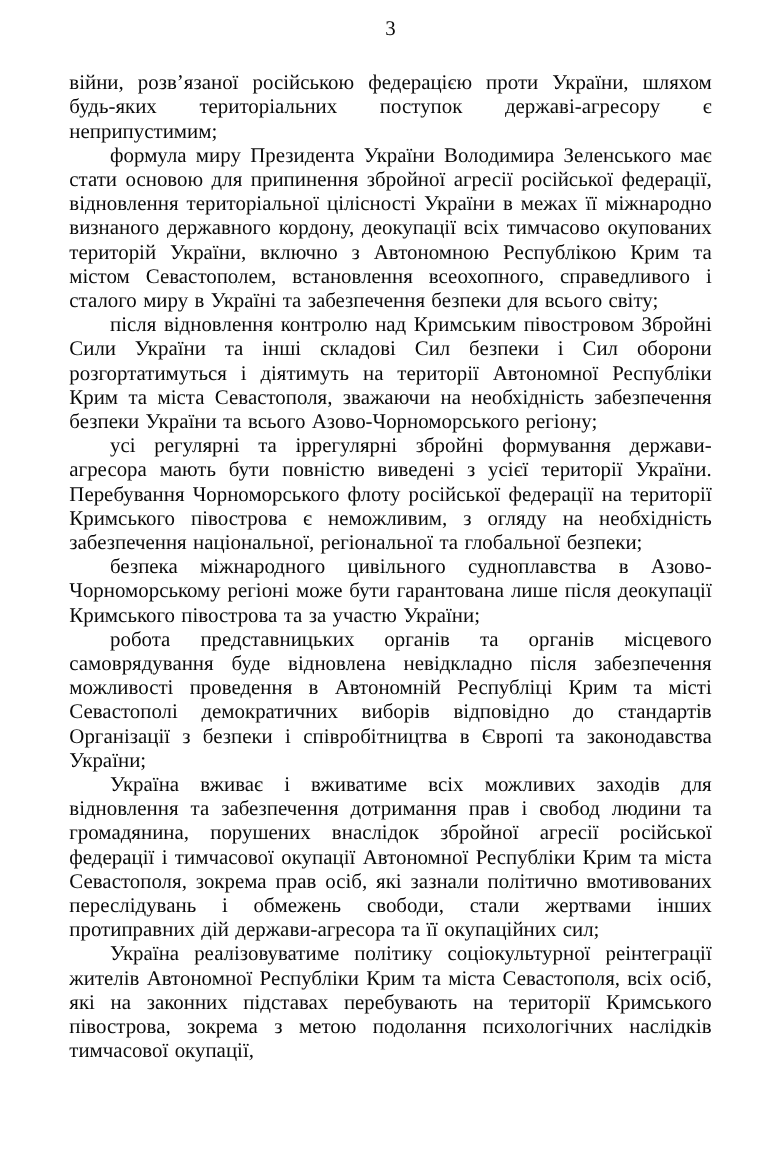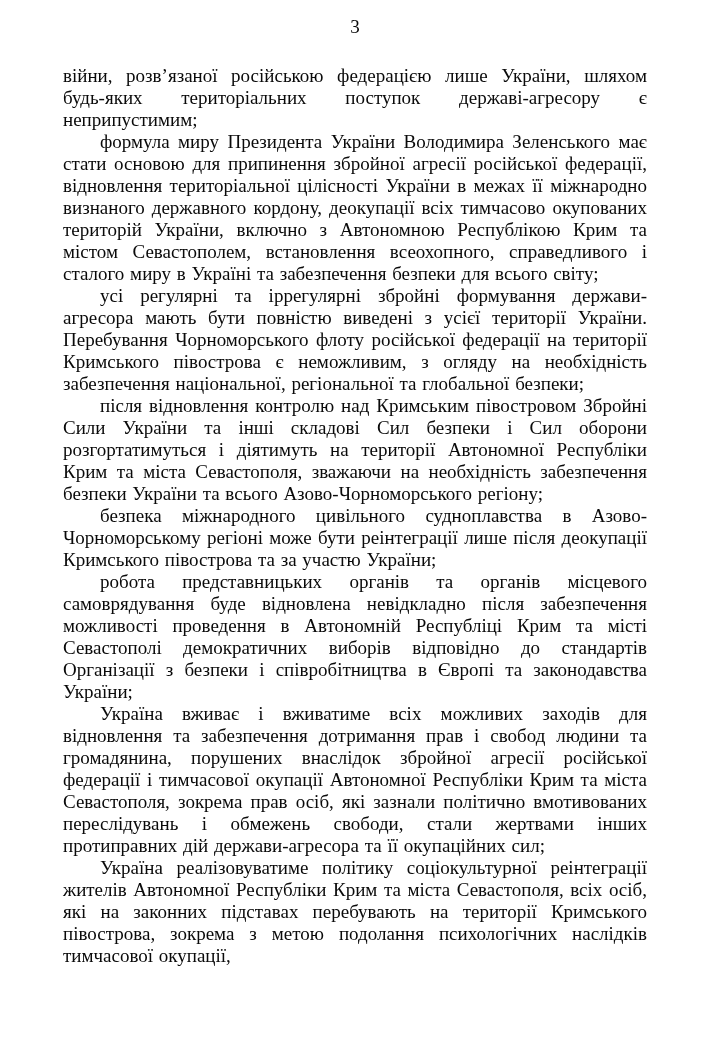--- a/index.html
+++ b/index.html
@@ -35,22 +35,22 @@
     text-indent: 0;
   }
 </style>
 </head>
 <body>
 
 <div class="page">
   <div class="page-number">3</div>
 
   <div class="body-text">
-    <p class="no-indent">війни, розв’язаної російською федерацією лише України, шляхом будь-яких територіальних поступок державі-агресору є неприпустимим;</p>
+    <p class="no-indent">війни, розв’язаної російською федерацією проти України, шляхом будь-яких територіальних поступок державі-агресору є неприпустимим;</p>
     <p>формула миру Президента України Володимира Зеленського має стати основою для припинення збройної агресії російської федерації, відновлення територіальної цілісності України в межах її міжнародно визнаного державного кордону, деокупації всіх тимчасово окупованих територій України, включно з Автономною Республікою Крим та містом Севастополем, встановлення всеохопного, справедливого і сталого миру в Україні та забезпечення безпеки для всього світу;</p>
+    <p>після відновлення контролю над Кримським півостровом Збройні Сили України та інші складові Сил безпеки і Сил оборони розгортатимуться і діятимуть на території Автономної Республіки Крим та міста Севастополя, зважаючи на необхідність забезпечення безпеки України та всього Азово-Чорноморського регіону;</p>
     <p>усі регулярні та іррегулярні збройні формування держави-агресора мають бути повністю виведені з усієї території України. Перебування Чорноморського флоту російської федерації на території Кримського півострова є неможливим, з огляду на необхідність забезпечення національної, регіональної та глобальної безпеки;</p>
-    <p>після відновлення контролю над Кримським півостровом Збройні Сили України та інші складові Сил безпеки і Сил оборони розгортатимуться і діятимуть на території Автономної Республіки Крим та міста Севастополя, зважаючи на необхідність забезпечення безпеки України та всього Азово-Чорноморського регіону;</p>
-    <p>безпека міжнародного цивільного судноплавства в Азово-Чорноморському регіоні може бути реінтеграції лише після деокупації Кримського півострова та за участю України;</p>
+    <p>безпека міжнародного цивільного судноплавства в Азово-Чорноморському регіоні може бути гарантована лише після деокупації Кримського півострова та за участю України;</p>
     <p>робота представницьких органів та органів місцевого самоврядування буде відновлена невідкладно після забезпечення можливості проведення в Автономній Республіці Крим та місті Севастополі демократичних виборів відповідно до стандартів Організації з безпеки і співробітництва в Європі та законодавства України;</p>
     <p>Україна вживає і вживатиме всіх можливих заходів для відновлення та забезпечення дотримання прав і свобод людини та громадянина, порушених внаслідок збройної агресії російської федерації і тимчасової окупації Автономної Республіки Крим та міста Севастополя, зокрема прав осіб, які зазнали політично вмотивованих переслідувань і обмежень свободи, стали жертвами інших протиправних дій держави-агресора та її окупаційних сил;</p>
     <p>Україна реалізовуватиме політику соціокультурної реінтеграції жителів Автономної Республіки Крим та міста Севастополя, всіх осіб, які на законних підставах перебувають на території Кримського півострова, зокрема з метою подолання психологічних наслідків тимчасової окупації,</p>
   </div>
 </div>
 
 </body></html>

